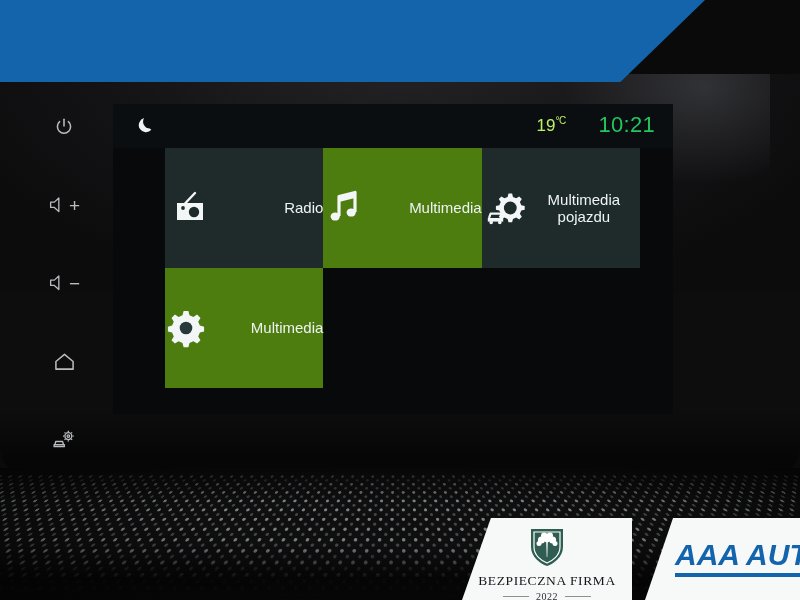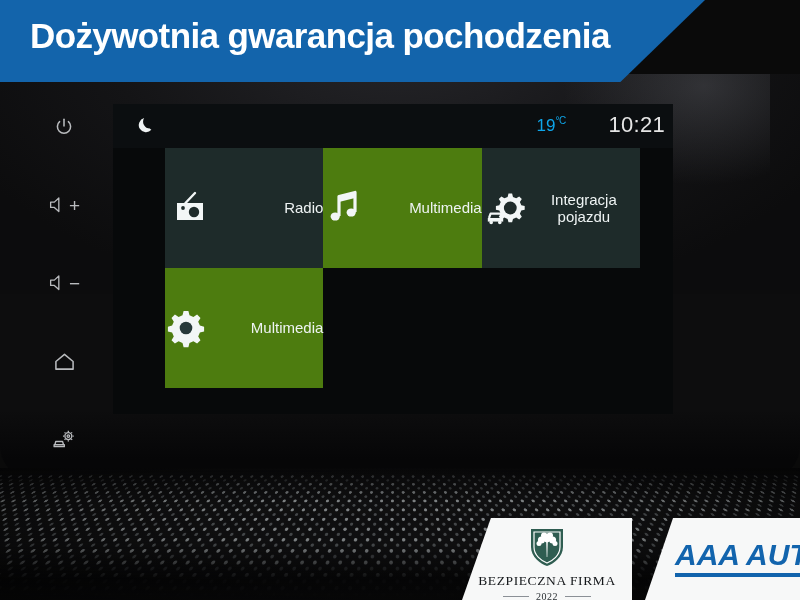--- a/index.html
+++ b/index.html
@@ -27,23 +27,23 @@
   .hwcol{position:absolute;left:26px;top:104px;width:76px;height:330px;z-index:8;}
   .hwbtn{position:absolute;left:0;width:76px;height:46px;display:flex;align-items:center;justify-content:center;}
   .hwbtn svg{display:block;}
   .hwbtn .lbl{color:#b9bbbe;font-size:19px;line-height:1;margin-left:1px;}
 
   
   .screen{position:absolute;left:113px;top:104px;width:560px;height:310px;
           background:#07090a;overflow:hidden;z-index:9;}
   .statusbar{position:absolute;left:0;top:0;width:560px;height:44px;background:#0b0e10;}
   .moon{position:absolute;left:23px;top:12px;}
-  .temp{position:absolute;right:107px;top:11px;color:#0ea5e9;font-size:17px;white-space:nowrap;}
+  .temp{position:absolute;right:107px;top:11px;color:#bef264;font-size:17px;white-space:nowrap;}
   .temp .deg{font-size:10px;vertical-align:super;letter-spacing:-.3px;}
-  .clock{position:absolute;right:8px;top:8px;color:#e5e5e5;font-size:22px;letter-spacing:.3px;}
+  .clock{position:absolute;right:18px;top:8px;color:#22c55e;font-size:22px;letter-spacing:.3px;}
 
   .grid{position:absolute;left:52px;top:44px;width:475px;height:240px;
         display:grid;grid-template-columns:1fr 1fr 1fr;grid-template-rows:1fr 1fr;}
   .tile{display:flex;flex-direction:row;align-items:center;justify-content:space-between;
         background:#1e2b2a;position:relative;}
   .tile.alt{background:#4d7c0f;}
   .tile .ico{height:48px;display:flex;align-items:flex-end;justify-content:center;margin-bottom:6px;}
   .tile .cap{color:#eef3f3;font-size:15px;text-align:center;line-height:1.15;}
 
   
@@ -76,21 +76,20 @@
   .aaa-txt{color:#1264ad;font-size:30px;font-weight:bold;font-style:italic;letter-spacing:0px;}
   .aaa-ul{width:163px;height:4px;background:#1264ad;margin-top:1px;}
 </style>
 </head>
 <body>
 
 <div class="stage">
 
   <div class="banner">
     <div class="banner-bg"></div>
-    <div class="banner-txt">Dożywotnia gwarancja pochodzenia</div>
   </div>
 
   <div class="dash">
     <div class="dash-glow"></div>
     <div class="dash-shine"></div>
     <div class="dash-bottom"></div>
   </div>
 
   <div class="hwcol">
 
@@ -188,21 +187,21 @@
             <path d="M26.5 6.5 l3.6 .0 .9 3.4 3.2 1.4 3.0-1.9 2.6 2.6 -1.9 3.0 1.4 3.2 3.4 .9 0 3.6
                      -3.4 .9 -1.4 3.2 1.9 3.0 -2.6 2.6 -3.0-1.9 -3.2 1.4 -.9 3.4 -3.6 0 -.9-3.4 -3.2-1.4
                      -3.0 1.9 -2.6-2.6 1.9-3.0 -1.4-3.2 -3.4-.9 0-3.6 3.4-.9 1.4-3.2 -1.9-3.0 2.6-2.6 3.0 1.9 3.2-1.4 Z" fill="#f2f6f6"></path>
             <circle cx="28.3" cy="21" r="6.4" fill="#1e2b2a"></circle>
             <path d="M7 31 L8.6 26.6 L18.5 26.6 L20 31" stroke="#f2f6f6" stroke-width="2.2" fill="none" stroke-linejoin="round"></path>
             <path d="M5.8 31 H21.2 V34.6 H5.8 Z" fill="#f2f6f6"></path>
             <circle cx="9.2" cy="35.4" r="1.8" fill="#f2f6f6"></circle>
             <circle cx="17.8" cy="35.4" r="1.8" fill="#f2f6f6"></circle>
           </svg>
         </div>
-        <div class="cap">Integracja pojazdu</div>
+        <div class="cap">Multimedia pojazdu</div>
       </div>
 
       <div class="tile alt">
         <div class="ico">
           <svg width="42" height="42" viewBox="0 0 42 42">
             <path d="M18.6 4 h4.8 l1.1 4.2 3.9 1.7 3.7-2.3 3.4 3.4 -2.3 3.7 1.7 3.9 4.2 1.1 0 4.8
                      -4.2 1.1 -1.7 3.9 2.3 3.7 -3.4 3.4 -3.7-2.3 -3.9 1.7 -1.1 4.2 -4.8 0 -1.1-4.2 -3.9-1.7
                      -3.7 2.3 -3.4-3.4 2.3-3.7 -1.7-3.9 -4.2-1.1 0-4.8 4.2-1.1 1.7-3.9 -2.3-3.7 3.4-3.4 3.7 2.3 3.9-1.7 Z" fill="#f2f6f6"></path>
             <circle cx="21" cy="21" r="6.3" fill="#27393a"></circle>
           </svg>

